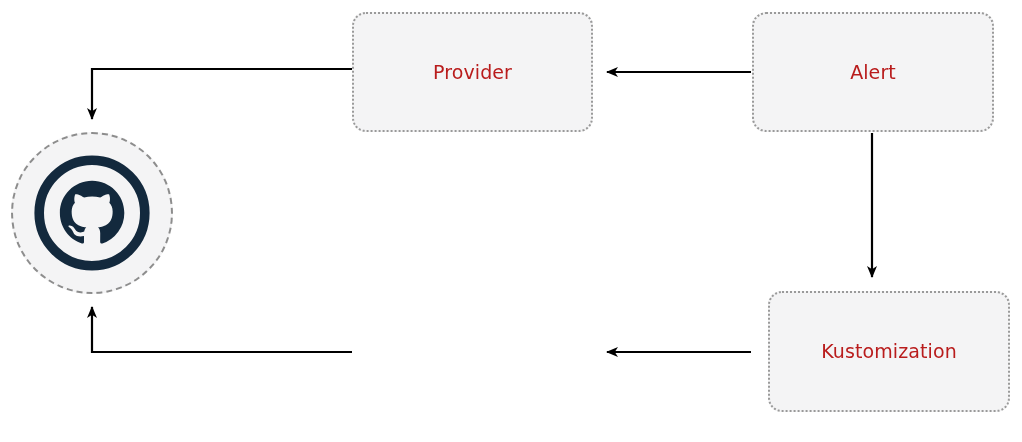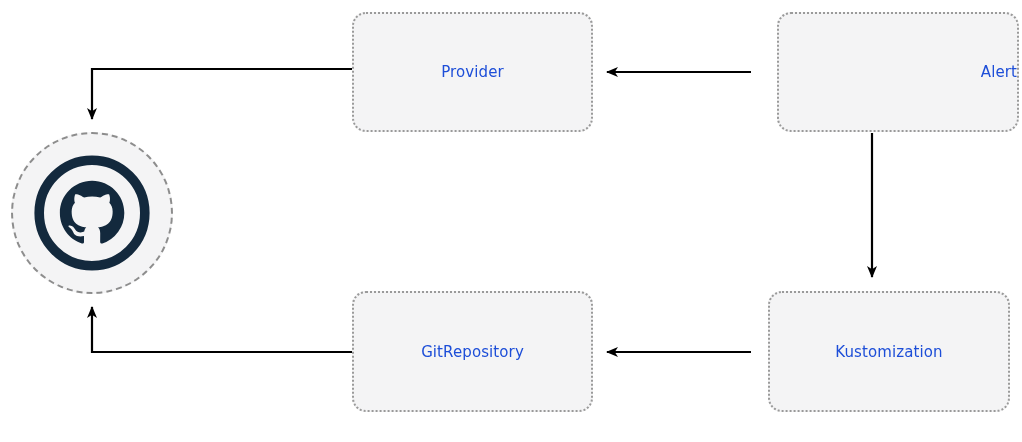--- a/index.html
+++ b/index.html
@@ -30,28 +30,28 @@
     box-sizing: border-box;
     background: #f4f4f5;
     border: 2px dotted #9a9a9a;
     border-radius: 14px;
     display: flex;
     align-items: center;
     justify-content: center;
   }
   .node-label {
     font-family: "DejaVu Sans", "Liberation Sans", sans-serif;
-    font-size: 15px;
-    color: #1d4ed8;
+    font-size: 19px;
+    color: #b91c1c;
     line-height: 1.2;
     white-space: nowrap;
     letter-spacing: 0.1px;
   }
   #node-provider  { left: 352px; top: 12px;  width: 241px; height: 120px; }
-  #node-alert     { left: 777px; top: 12px;  width: 242px; height: 120px; justify-content: flex-end; }
+  #node-alert     { left: 752px; top: 12px;  width: 242px; height: 120px; }
   #node-gitrepo   { left: 352px; top: 291px; width: 241px; height: 121px; }
   #node-kustom    { left: 768px; top: 291px; width: 242px; height: 121px; }
 
   #node-github {
     position: absolute;
     left: 11px;
     top: 132px;
     width: 162px;
     height: 162px;
     box-sizing: border-box;
@@ -101,21 +101,18 @@
   </div>
 
   <div class="node-box" id="node-provider">
     <span class="node-label">Provider</span>
   </div>
 
   <div class="node-box" id="node-alert">
     <span class="node-label">Alert</span>
   </div>
 
-  <div class="node-box" id="node-gitrepo">
-    <span class="node-label">GitRepository</span>
-  </div>
 
   <div class="node-box" id="node-kustom">
     <span class="node-label">Kustomization</span>
   </div>
 
 </div>
 
 </body></html>

